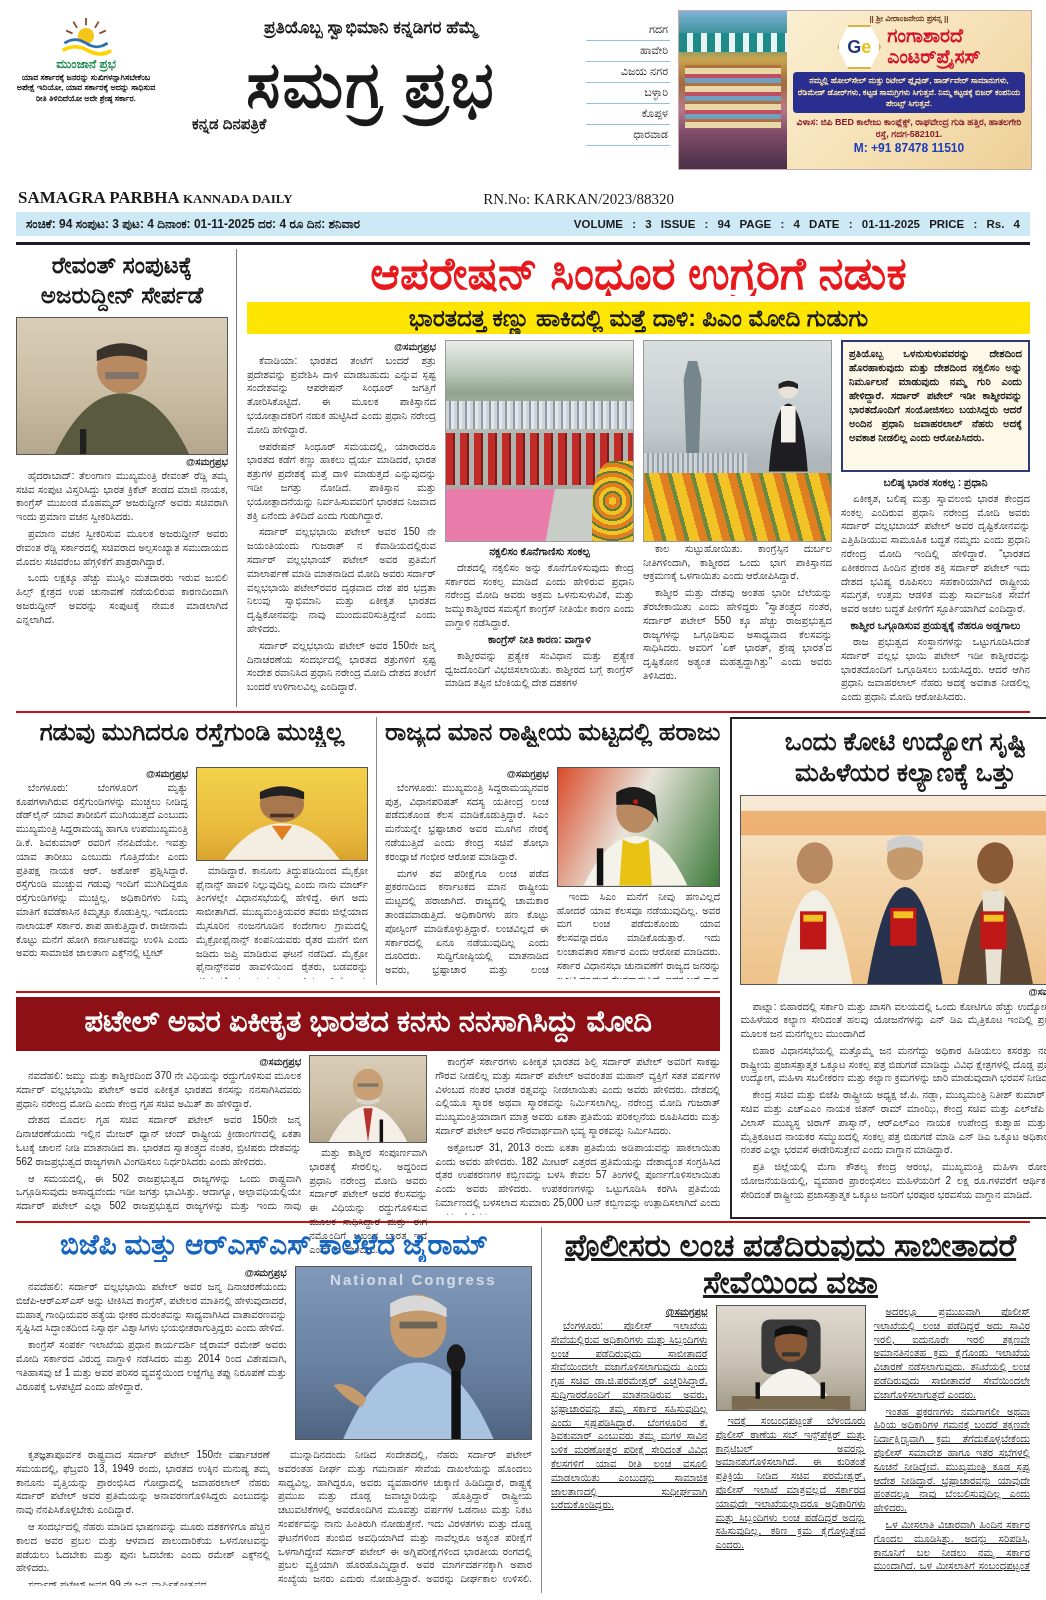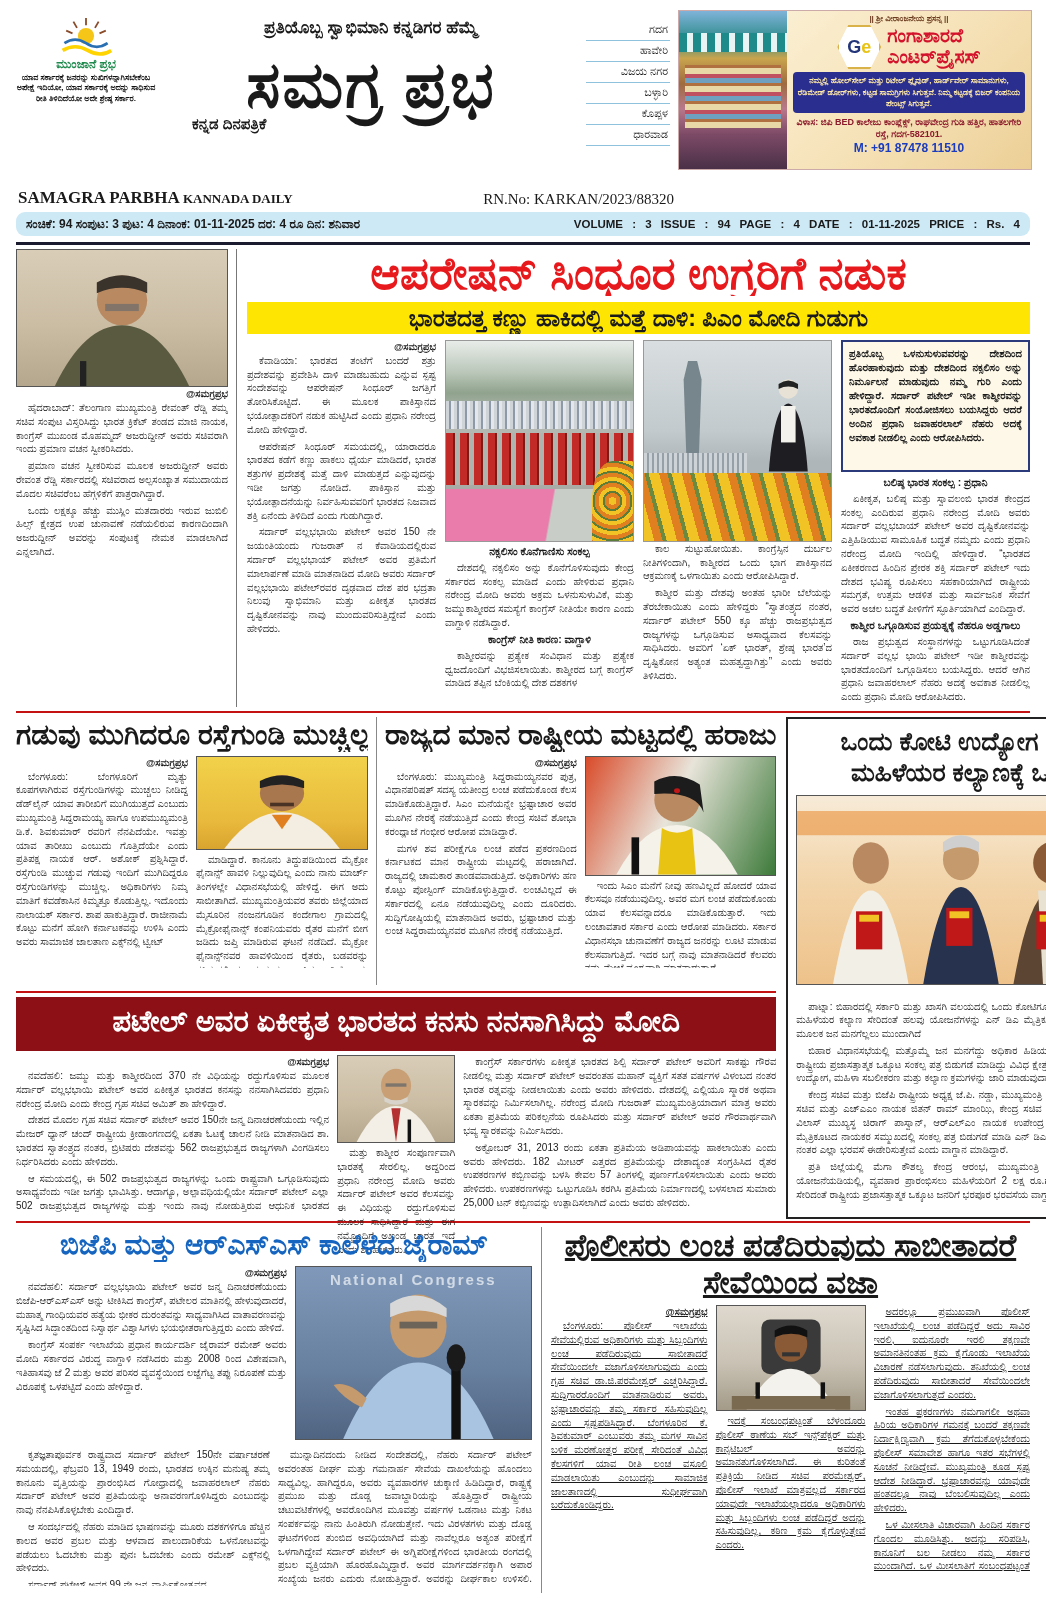--- a/index.html
+++ b/index.html
@@ -35,21 +35,21 @@
   .ad-name{color:#d3132b;font-weight:bold;font-size:19px;line-height:1.1;text-align:left;}
   .ad-band{background:#2a2e8f;color:#ffe9a8;font-size:8px;line-height:1.45;border-radius:4px;
            padding:3px 4px;margin-top:3px;font-weight:bold;}
   .ad-addr{font-size:9px;font-weight:bold;color:#8c1a2b;margin-top:3px;line-height:1.35;}
   .ad-phone{font-size:12px;font-weight:bold;color:#1a3bbd;margin-top:1px;}
   .mast-bottom{display:flex;justify-content:space-between;align-items:flex-end;padding:0 372px 2px 18px;height:24px;}
   .eng-name{font-family:"Liberation Serif","DejaVu Serif",serif;font-weight:bold;font-size:17px;}
   .eng-suffix{font-size:13px;}
   .rn{font-family:"Liberation Serif","DejaVu Serif",serif;font-size:15px;}
   .infobar{margin:2px 16px 0 16px;background:#cde9f6;display:flex;justify-content:space-between;
-           align-items:center;padding:5px 10px;font-weight:bold;border-radius:9px;}
+           align-items:center;padding:5px 10px;font-weight:bold;}
   .info-kn{font-size:12px;}
   .info-en{font-size:11.5px;word-spacing:6px;}
   .black-rule{height:3px;background:#1b1b2f;margin:6px 16px 0 16px;}
 
   
   .byline{font-size:9.5px;font-weight:bold;text-align:right;margin:1px 0;}
   .p{font-size:10px;line-height:1.38;text-align:justify;margin:0 0 3px 0;text-indent:12px;}
   .subhd{font-size:10.5px;font-weight:bold;text-align:center;margin:3px 0;}
   .clip{overflow:hidden;}
   .red-rule{height:2px;background:#c41212;margin:4px 16px;}
@@ -91,21 +91,21 @@
   .ph-office{background:linear-gradient(180deg,#ded8ce 0%,#c9c2b4 55%,#a39a88 100%);}
   .bg-text{position:absolute;top:4px;left:0;right:0;text-align:center;color:#ffffff;opacity:.65;
            font-weight:bold;font-size:15px;letter-spacing:2px;white-space:nowrap;}
   .person-svg{position:absolute;bottom:0;left:0;width:100%;height:92%;}
 
   
   .mid-grid{display:flex;margin:4px 16px 0 16px;height:500px;gap:10px;}
   .mid-left{flex:1;display:flex;flex-direction:column;}
   .row2{display:flex;height:268px;}
   .pothole{width:352px;flex:none;padding-right:8px;border-right:1px solid #888;}
-  .pothole h2,.shobha h2{font-size:28px;margin:1px 0 4px 0;text-align:center;line-height:1.2;
+  .pothole h2,.shobha h2{font-size:24px;margin:1px 0 20px 0;text-align:center;line-height:1.2;
         white-space:nowrap;overflow:hidden;}
   .pothole-body{display:flex;gap:8px;height:212px;}
   .pothole-col{flex:1;overflow:hidden;}
   .pothole .photo-frame{height:92px;margin-bottom:3px;}
   .shobha{flex:1;padding-left:8px;}
   .shobha-body{display:flex;gap:8px;height:212px;}
   .shobha-col{flex:1;overflow:hidden;}
   .shobha .photo-frame{height:118px;margin-bottom:3px;}
   
   .patel{flex:1;margin-top:6px;border-top:2px solid #c41212;padding-top:4px;}
@@ -209,20 +209,21 @@
 
   <div class="infobar">
     <div class="info-kn">ಸಂಚಿಕೆ: 94  ಸಂಪುಟ: 3  ಪುಟ: 4  ದಿನಾಂಕ: 01-11-2025  ದರ: 4 ರೂ  ದಿನ: ಶನಿವಾರ</div>
     <div class="info-en">VOLUME : 3   ISSUE : 94   PAGE : 4   DATE : 01-11-2025   PRICE : Rs. 4</div>
   </div>
   <div class="black-rule"></div>
 
   <div class="row1">
 
     <article class="azhar">
+      <h2>ರೇವಂತ್ ಸಂಪುಟಕ್ಕೆ ಅಜರುದ್ದೀನ್ ಸೇರ್ಪಡೆ</h2>
       <div class="photo-frame ph-room">
         <svg class="person-svg" viewBox="0 0 100 70" preserveAspectRatio="none">
           <ellipse cx="50" cy="22" rx="12" ry="14" fill="#b98a62"></ellipse>
           <path d="M38 12 Q50 4 62 12 L62 18 Q50 12 38 18 Z" fill="#3a332c"></path>
           <rect x="42" y="24" width="16" height="4" fill="#6b6b6b" opacity=".7"></rect>
           <path d="M18 70 Q32 36 50 36 Q68 36 82 70 Z" fill="#5a5a40"></path>
           <rect x="30" y="56" width="3" height="14" fill="#222"></rect>
         </svg>
       </div>
       <div class="byline">@ಸಮಗ್ರಪ್ರಭ</div>
@@ -236,20 +237,21 @@
     <article class="lead">
       <div class="lead-headline">ಆಪರೇಷನ್ ಸಿಂಧೂರ ಉಗ್ರರಿಗೆ ನಡುಕ</div>
       <div class="lead-sub">ಭಾರತದತ್ತ ಕಣ್ಣು ಹಾಕಿದಲ್ಲಿ ಮತ್ತೆ ದಾಳಿ: ಪಿಎಂ ಮೋದಿ ಗುಡುಗು</div>
       <div class="lead-body">
 
         <div class="lead-col">
           <div class="byline">@ಸಮಗ್ರಪ್ರಭ</div>
           <p class="p">ಕೆವಾಡಿಯಾ: ಭಾರತದ ತಂಟೆಗೆ ಬಂದರೆ ಶತ್ರು ಪ್ರದೇಶವನ್ನು ಪ್ರವೇಶಿಸಿ ದಾಳಿ ಮಾಡಬಹುದು ಎನ್ನುವ ಸ್ಪಷ್ಟ ಸಂದೇಶವನ್ನು ಆಪರೇಷನ್ ಸಿಂಧೂರ್ ಜಗತ್ತಿಗೆ ತೋರಿಸಿಕೊಟ್ಟಿದೆ. ಈ ಮೂಲಕ ಪಾಕಿಸ್ತಾನದ ಭಯೋತ್ಪಾದಕರಿಗೆ ನಡುಕ ಹುಟ್ಟಿಸಿದೆ ಎಂದು ಪ್ರಧಾನಿ ನರೇಂದ್ರ ಮೋದಿ ಹೇಳಿದ್ದಾರೆ.</p>
           <p class="p">ಆಪರೇಷನ್ ಸಿಂಧೂರ್ ಸಮಯದಲ್ಲಿ, ಯಾರಾದರೂ ಭಾರತದ ಕಡೆಗೆ ಕಣ್ಣು ಹಾಕಲು ಧೈರ್ಯ ಮಾಡಿದರೆ, ಭಾರತ ಶತ್ರುಗಳ ಪ್ರದೇಶಕ್ಕೆ ಮತ್ತೆ ದಾಳಿ ಮಾಡುತ್ತದೆ ಎನ್ನುವುದನ್ನು ಇಡೀ ಜಗತ್ತು ನೋಡಿದೆ. ಪಾಕಿಸ್ತಾನ ಮತ್ತು ಭಯೋತ್ಪಾದನೆಯನ್ನು ನಿರ್ವಹಿಸುವವರಿಗೆ ಭಾರತದ ನಿಜವಾದ ಶಕ್ತಿ ಏನೆಂದು ತಿಳಿದಿದೆ ಎಂದು ಗುಡುಗಿದ್ದಾರೆ.</p>
           <p class="p">ಸರ್ದಾರ್ ವಲ್ಲಭಭಾಯಿ ಪಟೇಲ್ ಅವರ 150 ನೇ ಜಯಂತಿಯಂದು ಗುಜರಾತ್ ನ ಕೆವಾಡಿಯದಲ್ಲಿರುವ ಸರ್ದಾರ್ ವಲ್ಲಭಭಾಯ್ ಪಟೇಲ್ ಅವರ ಪ್ರತಿಮೆಗೆ ಮಾಲಾರ್ಪಣೆ ಮಾಡಿ ಮಾತನಾಡಿದ ಮೋದಿ ಅವರು ಸರ್ದಾರ್ ವಲ್ಲಭಭಾಯಿ ಪಟೇಲ್‌ರವರ ದೃಢವಾದ ದೇಶ ಪರ ಭದ್ರತಾ ನಿಲುವು ಸ್ವಾಭಿಮಾನಿ ಮತ್ತು ಏಕೀಕೃತ ಭಾರತದ ದೃಷ್ಟಿಕೋನವನ್ನು ನಾವು ಮುಂದುವರಿಸುತ್ತಿದ್ದೇವೆ ಎಂದು ಹೇಳಿದರು.</p>
+          <p class="p">ಸರ್ದಾರ್ ವಲ್ಲಭಭಾಯಿ ಪಟೇಲ್ ಅವರ 150ನೇ ಜನ್ಮ ದಿನಾಚರಣೆಯ ಸಂದರ್ಭದಲ್ಲಿ ಭಾರತದ ಶತ್ರುಗಳಿಗೆ ಸ್ಪಷ್ಟ ಸಂದೇಶ ರವಾನಿಸಿದ ಪ್ರಧಾನಿ ನರೇಂದ್ರ ಮೋದಿ ದೇಶದ ತಂಟೆಗೆ ಬಂದರೆ ಉಳಿಗಾಲವಿಲ್ಲ ಎಂದಿದ್ದಾರೆ.</p>
         </div>
 
         <div class="lead-col">
           <div class="lead-photo ph-parade">
             <div class="crowd"></div>
               <div class="soldiers"></div>
               <div class="carpet"></div>
               <div class="flowers"></div>
           </div>
           <div class="subhd">ನಕ್ಸಲಿಸಂ ಕೊನೆಗಾಣಿಸು ಸಂಕಲ್ಪ</div>
@@ -409,21 +411,21 @@
   <div class="red-rule"></div>
 
   <div class="row4">
 
     <article class="jairam">
       <h2>ಬಿಜೆಪಿ ಮತ್ತು ಆರ್‌ಎಸ್‌ಎಸ್ ಕಾಲೆಳೆದ ಜೈರಾಮ್</h2>
       <div class="jairam-top">
         <div class="txt">
           <div class="byline">@ಸಮಗ್ರಪ್ರಭ</div>
           <p class="p">ನವದೆಹಲಿ: ಸರ್ದಾರ್ ವಲ್ಲಭಭಾಯಿ ಪಟೇಲ್ ಅವರ ಜನ್ಮ ದಿನಾಚರಣೆಯಂದು ಬಿಜೆಪಿ-ಆರ್‌ಎಸ್‌ಎಸ್ ಅನ್ನು ಟೀಕಿಸಿದ ಕಾಂಗ್ರೆಸ್, ಪಟೇಲರ ಮಾತಿನಲ್ಲಿ ಹೇಳುವುದಾದರೆ, ಮಹಾತ್ಮ ಗಾಂಧಿಯವರ ಹತ್ಯೆಯ ಭೀಕರ ದುರಂತವನ್ನು ಸಾಧ್ಯವಾಗಿಸಿದ ವಾತಾವರಣವನ್ನು ಸೃಷ್ಟಿಸಿದ ಸಿದ್ಧಾಂತದಿಂದ ನಿಸ್ವಾರ್ಥ ವಿಶ್ವಾಸಿಗಳು ಭಯಭೀತರಾಗುತ್ತಿದ್ದರು ಎಂದು ಹೇಳಿದೆ.</p>
-          <p class="p">ಕಾಂಗ್ರೆಸ್ ಸಂಪರ್ಕ ಇಲಾಖೆಯ ಪ್ರಧಾನ ಕಾರ್ಯದರ್ಶಿ ಜೈರಾಮ್ ರಮೇಶ್ ಅವರು ಮೋದಿ ಸರ್ಕಾರದ ವಿರುದ್ಧ ವಾಗ್ದಾಳಿ ನಡೆಸಿದರು ಮತ್ತು 2008 ರಿಂದ ವಿಶೇಷವಾಗಿ, ಇತಿಹಾಸವು ಜೆ 2 ಮತ್ತು ಅವರ ಪರಿಸರ ವ್ಯವಸ್ಥೆಯಿಂದ ಲಜ್ಜೆಗೆಟ್ಟ ತಪ್ಪು ನಿರೂಪಣೆ ಮತ್ತು ವಿರೂಪಕ್ಕೆ ಒಳಪಟ್ಟಿದೆ ಎಂದು ಹೇಳಿದ್ದಾರೆ.</p>
+          <p class="p">ಕಾಂಗ್ರೆಸ್ ಸಂಪರ್ಕ ಇಲಾಖೆಯ ಪ್ರಧಾನ ಕಾರ್ಯದರ್ಶಿ ಜೈರಾಮ್ ರಮೇಶ್ ಅವರು ಮೋದಿ ಸರ್ಕಾರದ ವಿರುದ್ಧ ವಾಗ್ದಾಳಿ ನಡೆಸಿದರು ಮತ್ತು 2014 ರಿಂದ ವಿಶೇಷವಾಗಿ, ಇತಿಹಾಸವು ಜೆ 1 ಮತ್ತು ಅವರ ಪರಿಸರ ವ್ಯವಸ್ಥೆಯಿಂದ ಲಜ್ಜೆಗೆಟ್ಟ ತಪ್ಪು ನಿರೂಪಣೆ ಮತ್ತು ವಿರೂಪಕ್ಕೆ ಒಳಪಟ್ಟಿದೆ ಎಂದು ಹೇಳಿದ್ದಾರೆ.</p>
         </div>
         <div class="photo-frame ph-blue">
           <div class="bg-text">National Congress</div>
           <svg class="person-svg" viewBox="0 0 100 70" preserveAspectRatio="none">
             <ellipse cx="52" cy="20" rx="12" ry="14" fill="#c59a6c"></ellipse>
             <path d="M40 10 Q52 2 64 12 L64 16 Q52 10 40 16 Z" fill="#d8d8d8"></path>
             <rect x="44" y="18" width="16" height="3" fill="#555" opacity=".8"></rect>
             <path d="M20 70 Q34 36 52 36 Q70 36 84 70 Z" fill="#a8c4e0"></path>
             <path d="M30 52 Q22 44 16 46 Q20 52 28 56 Z" fill="#c59a6c"></path>
             <rect x="66" y="36" width="4" height="34" fill="#111"></rect>

